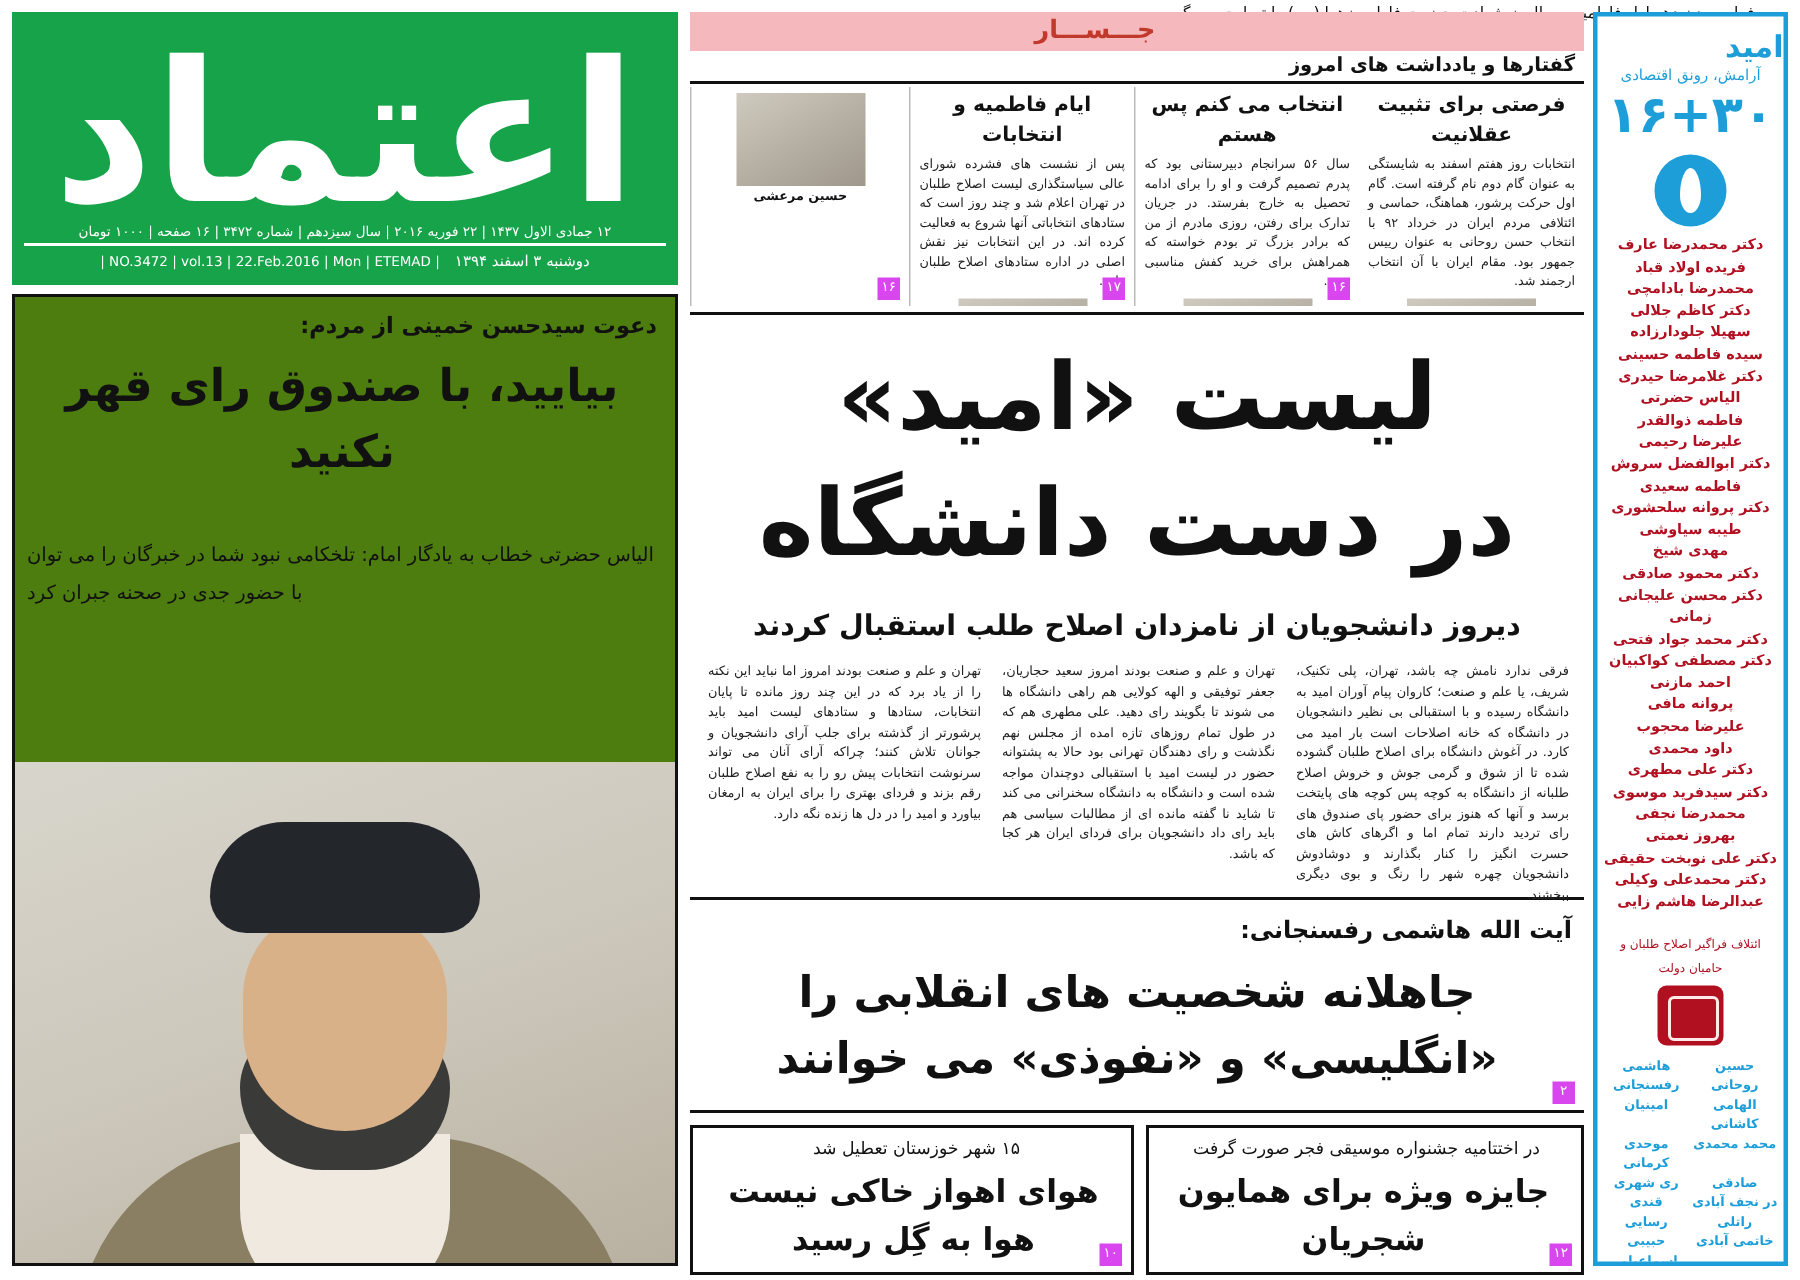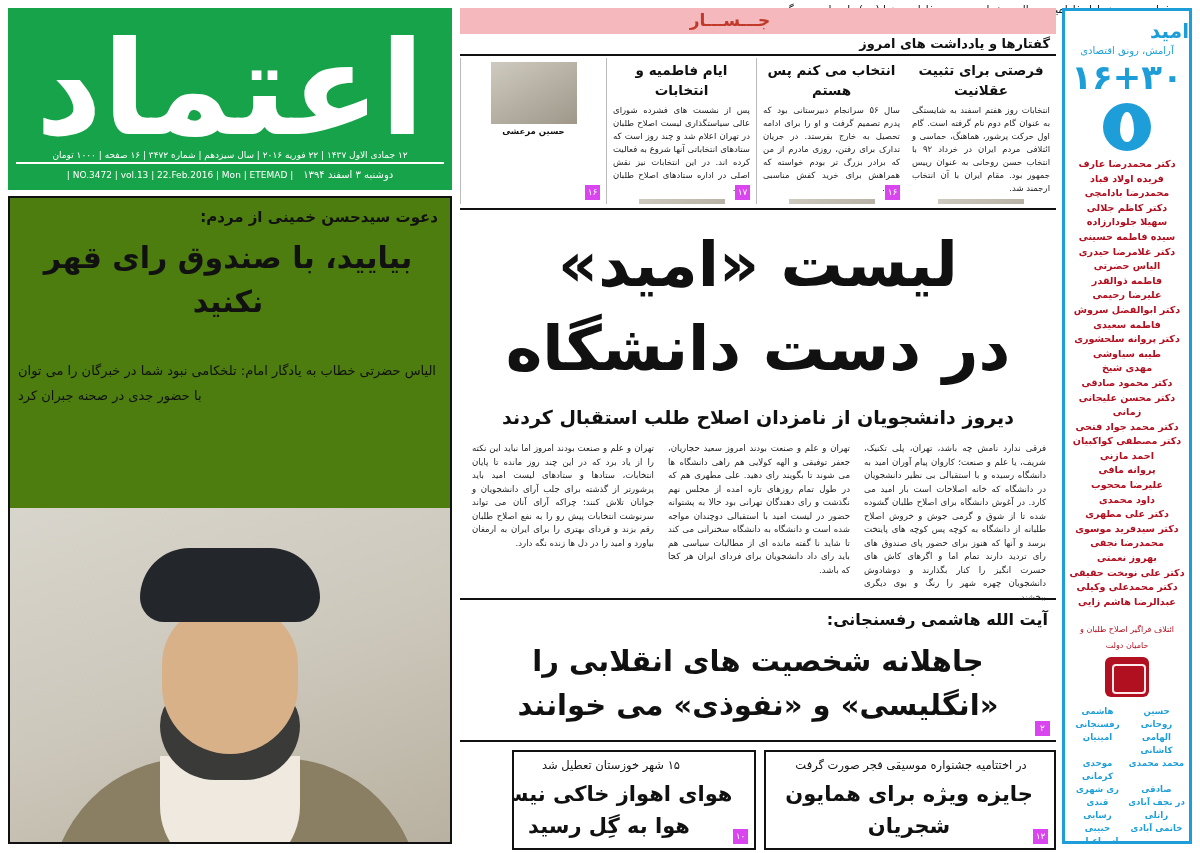--- a/index.html
+++ b/index.html
@@ -184,21 +184,21 @@
     font-size: 29px; font-weight: bold; line-height: 46px; text-align: center;
     direction: rtl; color: #111;
   }
 
   .bottom-row { position: absolute; top: 742px; left: 0; width: 596px; height: 100px; }
   .bot {
     position: absolute; top: 0; height: 100px; border: 2px solid #111;
     overflow: hidden;
   }
   .bot.r0 { right: 0px; width: 292px; }
-  .bot.r1 { right: 300px; width: 244px; }
+  .bot.r1 { right: 300px; width: 296px; }
   .bot-kicker {
     position: absolute; top: 6px; right: 8px; width: 270px;
     font-size: 11.5px; text-align: center; direction: rtl; color: #111;
   }
   .bot-head {
     position: absolute; top: 26px; right: 6px; width: 278px;
     font-size: 21px; font-weight: bold; line-height: 32px; text-align: center;
     direction: rtl; color: #111;
   }
   .bot-badge { position: absolute; bottom: 4px; right: 6px; }

